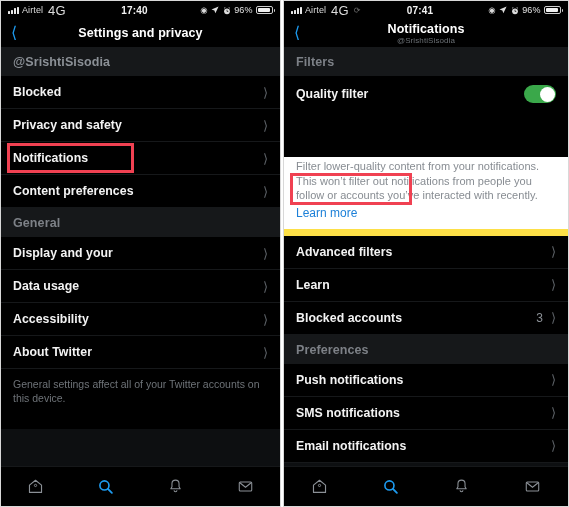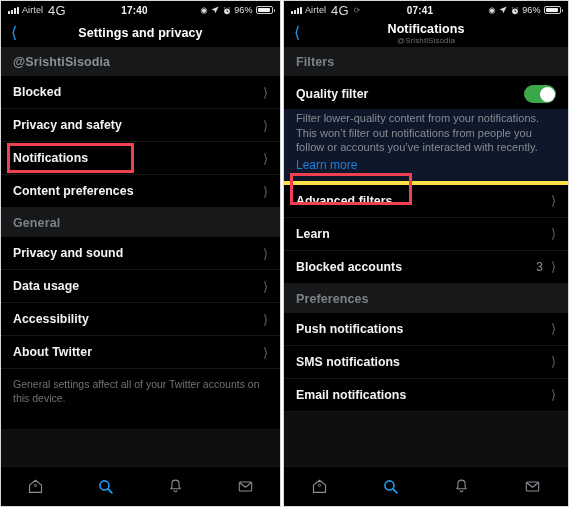--- a/index.html
+++ b/index.html
@@ -135,23 +135,24 @@
     cursor:pointer;
   }
   .toggle .knob {
     position:absolute; top:1.5px; right:1.5px;
     width:15px; height:15px; border-radius:50%;
     background:#ffffff;
   }
 
   
   .desc {
-    background:#0f172a;
+    background:#ffffff;
     padding:2px 12px 8px;
-    border-bottom:4px solid #fde047;
+    border-bottom:7px solid #fde047;
+    margin-top:48px;
   }
   .desc p {
     font-size:11px; color:#878c92; line-height:1.32; letter-spacing:0.02px;
   }
   .desc a {
     display:inline-block; margin-top:2px;
     font-size:12px; color:#1d80d8; text-decoration:none; cursor:pointer;
   }
 
   .footer-note {
@@ -256,21 +257,21 @@
       <div class="row">
         <span class="row-label">Content preferences</span>
         <span class="row-right">
           <span class="chev">⟩</span>
         </span>
       </div>
 
       <div class="section-header">General</div>
 
       <div class="row">
-        <span class="row-label">Privacy and sound</span>
+        <span class="row-label">Display and your</span>
         <span class="row-right">
           <span class="chev">⟩</span>
         </span>
       </div>
 
       <div class="row">
         <span class="row-label">Data usage</span>
         <span class="row-right">
           <span class="chev">⟩</span>
         </span>

